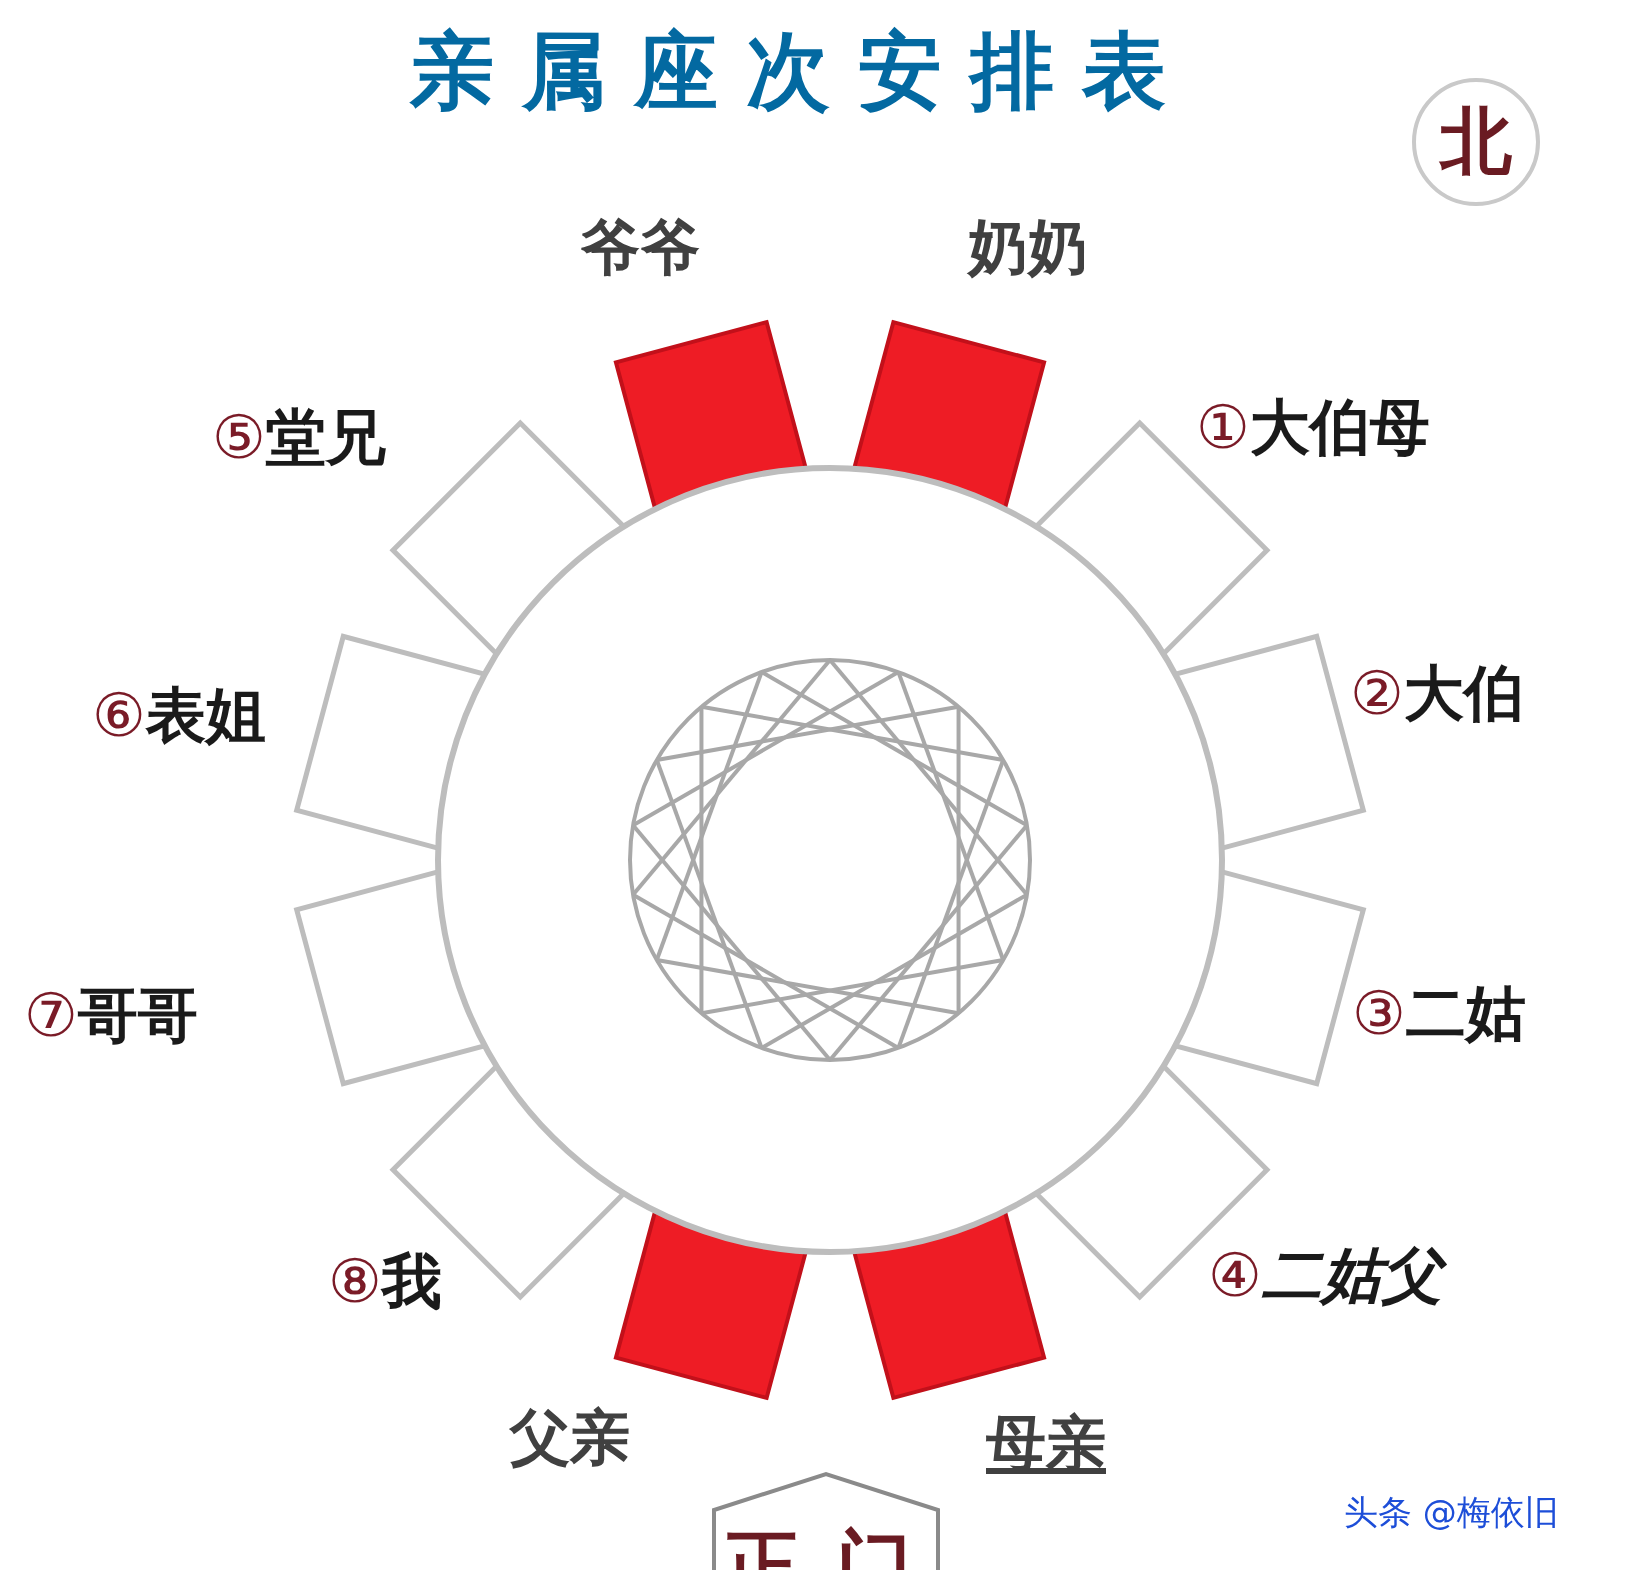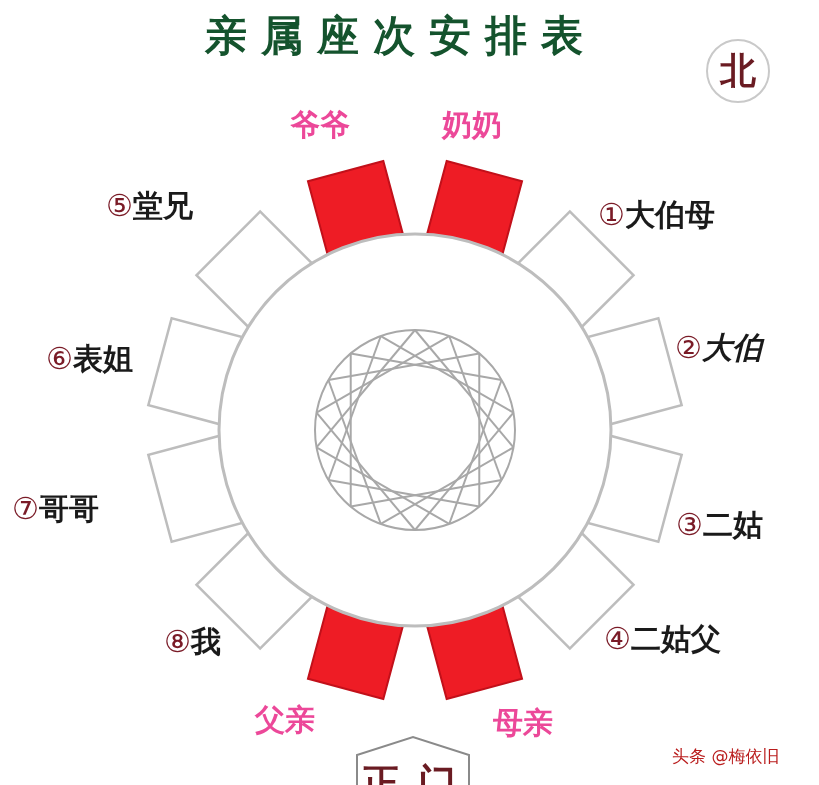--- a/index.html
+++ b/index.html
@@ -1,25 +1,25 @@
 <!DOCTYPE html>
 <html><head>
 <meta charset="utf-8">
 <style>
   html, body { margin: 0; padding: 0; background: #ffffff; }
   body { width: 819px; height: 785px; position: relative; overflow: hidden; font-family: "DejaVu Sans", sans-serif; }
-  .title { position: absolute; left: 205px; top: 8px; font-size: 42px; letter-spacing: 14px; color: #14532d; font-weight: bold; white-space: nowrap; }
+  .title { position: absolute; left: 205px; top: 8px; font-size: 42px; letter-spacing: 14px; color: #0369a1; font-weight: bold; white-space: nowrap; }
   .north { position: absolute; left: 706px; top: 39px; width: 64px; height: 64px; border: 2px solid #c9c9c9; border-radius: 50%; box-sizing: border-box; display: flex; align-items: center; justify-content: center; font-size: 36px; font-weight: bold; color: #6a1b22; }
   svg.diagram { position: absolute; left: 0; top: 0; }
   .label { position: absolute; font-size: 30px; font-weight: bold; color: #1a1a1a; white-space: nowrap; line-height: 1; }
-  .label.red { color: #ec4899; }
+  .label.red { color: #404040; }
   .num { color: #7a1b27; font-weight: normal; }
   .door { position: absolute; left: 355px; top: 735px; width: 116px; height: 60px; }
   .door-text { position: absolute; left: 362px; top: 758px; font-size: 38px; font-weight: bold; color: #6a1b22; letter-spacing: 18px; }
-  .watermark { position: absolute; left: 672px; top: 745px; font-size: 17px; color: #b91c1c; white-space: nowrap; }
+  .watermark { position: absolute; left: 672px; top: 745px; font-size: 17px; color: #1d4ed8; white-space: nowrap; }
 </style>
 </head>
 <body>
 
 <div class="title">亲属座次安排表</div>
 
 <div class="north">
   <span>北</span>
 </div>
 
@@ -82,33 +82,33 @@
       <line x1="328.39745962155615" y1="480.00000000000006" x2="380.79798566743307" y2="336.0307379214092" stroke="#a8a8a8" stroke-width="2"></line>
       <line x1="316.5192246987792" y1="447.364817766693" x2="415" y2="330" stroke="#a8a8a8" stroke-width="2"></line>
       <line x1="316.51922469877917" y1="412.635182233307" x2="449.2020143325669" y2="336.0307379214092" stroke="#a8a8a8" stroke-width="2"></line>
       <line x1="328.39745962155615" y1="380" x2="479.27876096865396" y2="353.3955556881022" stroke="#a8a8a8" stroke-width="2"></line>
       <line x1="350.72123903134604" y1="353.3955556881022" x2="501.60254037844385" y2="380" stroke="#a8a8a8" stroke-width="2"></line>
       <line x1="380.79798566743307" y1="336.0307379214092" x2="513.4807753012208" y2="412.635182233307" stroke="#a8a8a8" stroke-width="2"></line>
     </g>
 </svg>
 
 <div class="label red" style="left:290px; top:110px;"><span>爷爷</span></div>
-<div class="label red" style="left:442px; top:110px;"><span>奶奶</span></div>
+<div class="label red" style="left:484px; top:110px;"><span>奶奶</span></div>
 
 <div class="label" style="left:598px; top:202px;font-family:Liberation Mono, monospace;"><span class="num">①</span><span>大伯母</span></div>
-<div class="label" style="left:675px; top:333px;font-style:italic;"><span class="num">②</span><span>大伯</span></div>
-<div class="label" style="left:676px; top:512px;font-family:Liberation Mono, monospace;"><span class="num">③</span><span>二姑</span></div>
-<div class="label" style="left:604px; top:624px;"><span class="num">④</span><span>二姑父</span></div>
+<div class="label" style="left:675px; top:333px;"><span class="num">②</span><span>大伯</span></div>
+<div class="label" style="left:676px; top:493px;"><span class="num">③</span><span>二姑</span></div>
+<div class="label" style="left:604px; top:624px;font-style:italic;"><span class="num">④</span><span>二姑父</span></div>
 
-<div class="label red" style="left:493px; top:708px;"><span>母亲</span></div>
+<div class="label red" style="left:493px; top:708px;text-decoration:underline;"><span>母亲</span></div>
 <div class="label red" style="left:255px; top:705px;"><span>父亲</span></div>
 
 <div class="label" style="left:148px; top:627px;margin-left:16px;"><span class="num">⑧</span><span>我</span></div>
 <div class="label" style="left:12px; top:494px;"><span class="num">⑦</span><span>哥哥</span></div>
 <div class="label" style="left:46px; top:344px;"><span class="num">⑥</span><span>表姐</span></div>
-<div class="label" style="left:106px; top:191px;"><span class="num">⑤</span><span>堂兄</span></div>
+<div class="label" style="left:106px; top:205px;"><span class="num">⑤</span><span>堂兄</span></div>
 
 <svg class="door" viewBox="0 0 116 60">
   <polyline points="2,60 2,20 58,2 114,20 114,60" fill="#ffffff" stroke="#8a8a8a" stroke-width="2"></polyline>
 </svg>
 <div class="door-text">正门</div>
 
 <div class="watermark">头条 @梅依旧</div>
 
 </body></html>

